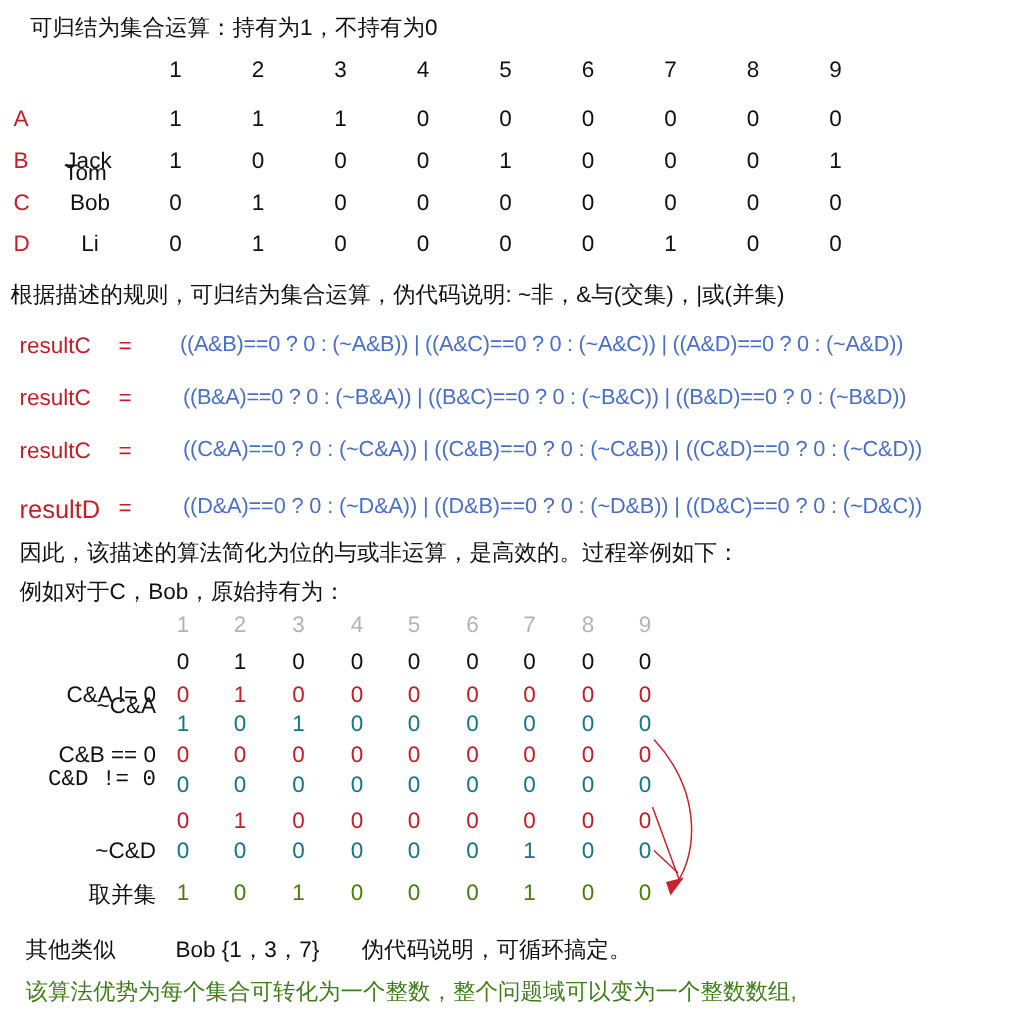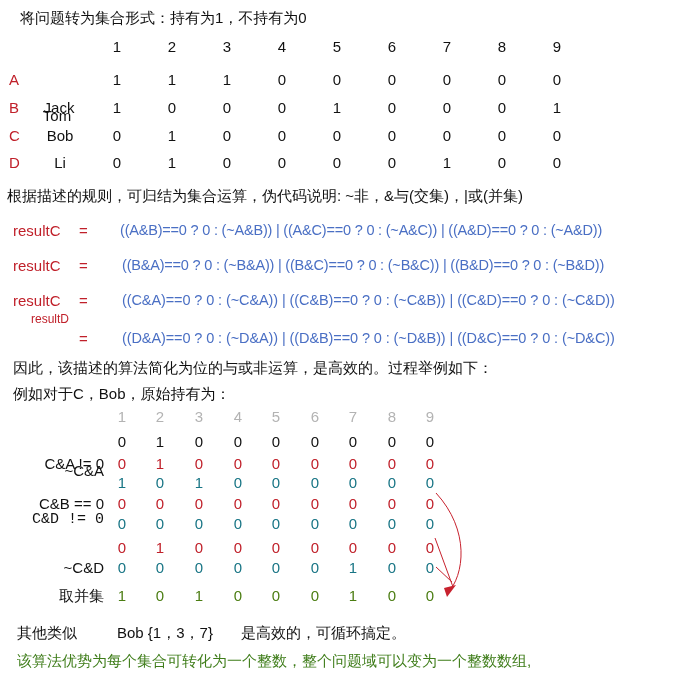--- a/index.html
+++ b/index.html
@@ -16,21 +16,21 @@
   .olive { color: #4b7d12; }
   .gray { color: #b3b3b3; }
   .green-text { color: #3f7d1a; }
   .num { position: absolute; width: 20px; text-align: center; font-size: 15px; }
   .num2 { position: absolute; width: 20px; text-align: center; font-size: 15px; }
   .rlabel { position: absolute; text-align: right; width: 104px; left: 0; font-size: 15px; }
 </style>
 </head>
 <body>
 
-<div class="abs" style="left:20px; top:9px; font-size:15px;">将问题转为集合形式：持有为1，不持有为0</div>
+<div class="abs" style="left:20px; top:9px; font-size:15px;">可归结为集合运算：持有为1，不持有为0</div>
 
 <div style="position:absolute; left:0; top:0; width:673px; height:180px;">
   <div>
     <span class="num" style="left:107px; top:38px;">1</span>
     <span class="num" style="left:162px; top:38px;">2</span>
     <span class="num" style="left:217px; top:38px;">3</span>
     <span class="num" style="left:272px; top:38px;">4</span>
     <span class="num" style="left:327px; top:38px;">5</span>
     <span class="num" style="left:382px; top:38px;">6</span>
     <span class="num" style="left:437px; top:38px;">7</span>
@@ -107,21 +107,21 @@
     <span class="abs red" style="left:13px; top:257px; font-size:15px;">resultC</span>
     <span class="abs red" style="left:79px; top:257px; font-size:15px;">=</span>
     <span class="abs blue" style="left:122px; top:257px; font-size:14.5px; letter-spacing:-0.2px;">((B&amp;A)==0 ? 0 : (~B&amp;A)) | ((B&amp;C)==0 ? 0 : (~B&amp;C)) | ((B&amp;D)==0 ? 0 : (~B&amp;D))</span>
   </div>
   <div>
     <span class="abs red" style="left:13px; top:292px; font-size:15px;">resultC</span>
     <span class="abs red" style="left:79px; top:292px; font-size:15px;">=</span>
     <span class="abs blue" style="left:122px; top:292px; font-size:14.5px; letter-spacing:-0.1px;">((C&amp;A)==0 ? 0 : (~C&amp;A)) | ((C&amp;B)==0 ? 0 : (~C&amp;B)) | ((C&amp;D)==0 ? 0 : (~C&amp;D))</span>
   </div>
   <div>
-    <span class="abs red" style="left:13px; top:312px; font-size:12px;margin-left:18px;">resultD</span>
+    <span class="abs red" style="left:13px; top:330px; font-size:17px;">resultD</span>
     <span class="abs red" style="left:79px; top:330px; font-size:15px;">=</span>
     <span class="abs blue" style="left:122px; top:330px; font-size:14.5px; letter-spacing:-0.1px;">((D&amp;A)==0 ? 0 : (~D&amp;A)) | ((D&amp;B)==0 ? 0 : (~D&amp;B)) | ((D&amp;C)==0 ? 0 : (~D&amp;C))</span>
   </div>
 </div>
 
 <div class="abs" style="left:13px; top:359px;">因此，该描述的算法简化为位的与或非运算，是高效的。过程举例如下：</div>
 <div class="abs" style="left:13px; top:385px;">例如对于C，Bob，原始持有为：</div>
 
 <div style="position:absolute; left:0; top:0; width:673px; height:677px;">
   <div>
@@ -247,16 +247,16 @@
     <path d="M436,493 C470,530 465,575 447,594" stroke="#c8222e" stroke-width="1" fill="none"></path>
     <path d="M435,538 L453,587" stroke="#c8222e" stroke-width="1" fill="none"></path>
     <path d="M436,567 L452,582" stroke="#c8222e" stroke-width="1" fill="none"></path>
     <path d="M456,585 L447,597 L444,588 z" fill="#c8222e"></path>
   </svg>
 </div>
 
 <div>
   <span class="abs" style="left:17px; top:624px;">其他类似</span>
   <span class="abs" style="left:117px; top:624px;">Bob {1，3，7}</span>
-  <span class="abs" style="left:241px; top:624px;">是高效的，可循环搞定。</span>
+  <span class="abs" style="left:241px; top:624px;">伪代码说明，可循环搞定。</span>
 </div>
 
 <div class="abs green-text" style="left:17px; top:652px;">该算法优势为每个集合可转化为一个整数，整个问题域可以变为一个整数数组,</div>
 
 </body></html>

